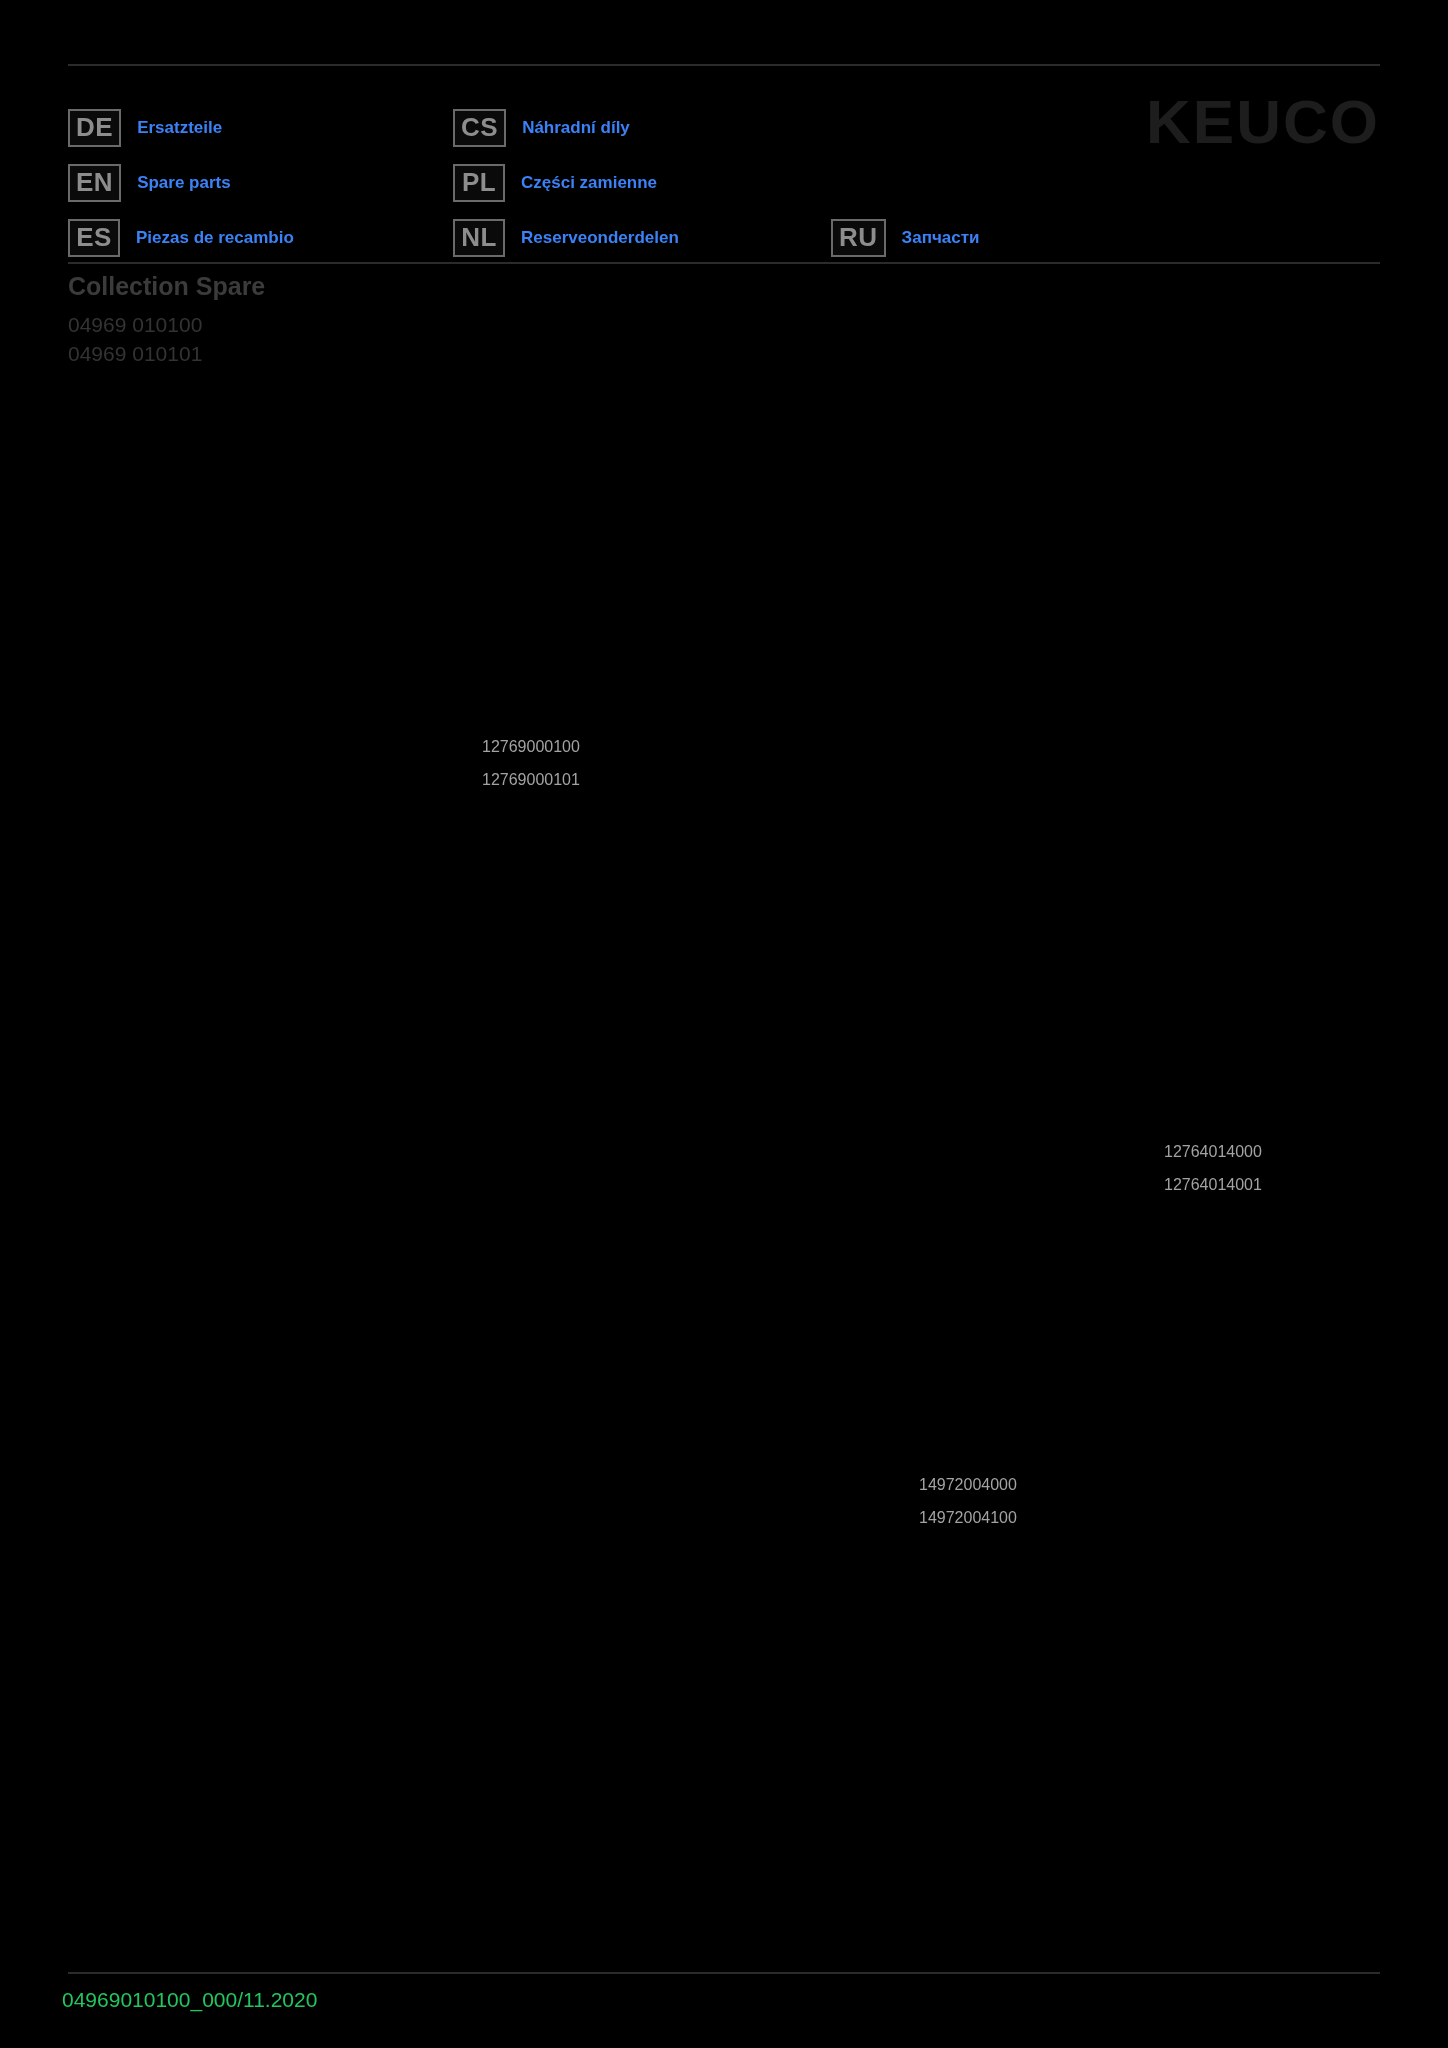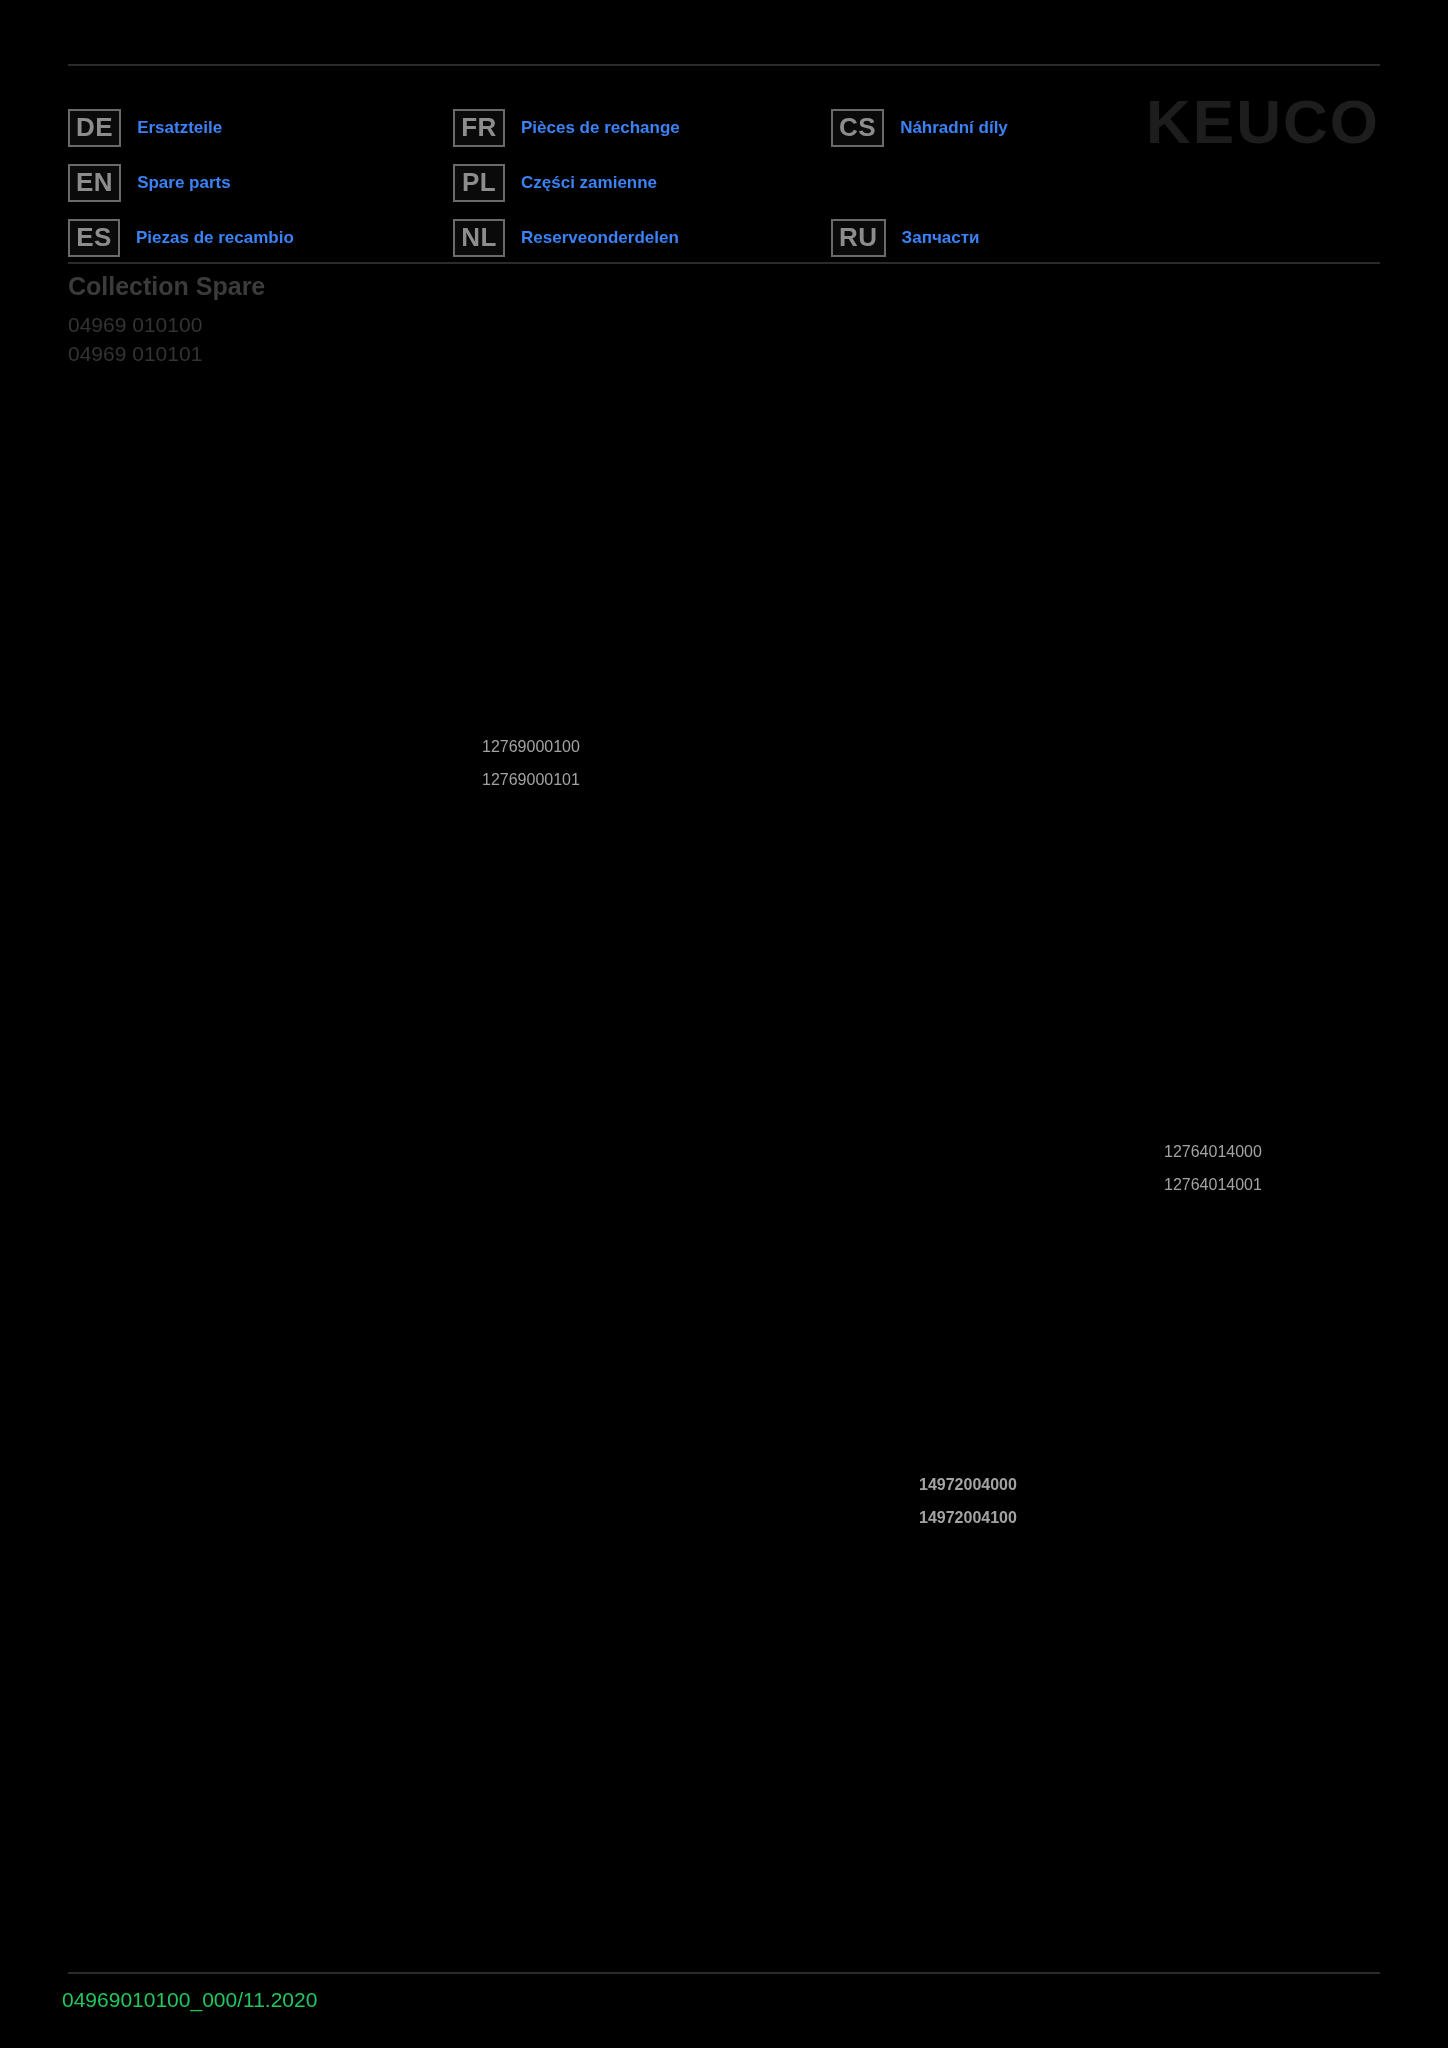--- a/index.html
+++ b/index.html
@@ -145,24 +145,20 @@
 <div class="page">
 
   <div class="rule rule-top"></div>
 
   <div class="lang-grid">
     <div class="lang-row">
       <div class="lang-cell col1">
         <span class="lang-code">DE</span>
         <span class="lang-label">Ersatzteile</span>
       </div>
-      <div class="lang-cell col2">
-        <span class="lang-code">FR</span>
-        <span class="lang-label">Pièces de rechange</span>
-      </div>
       <div class="lang-cell col3">
         <span class="lang-code">CS</span>
         <span class="lang-label">Náhradní díly</span>
       </div>
     </div>
     <div class="lang-row">
       <div class="lang-cell col1">
         <span class="lang-code">EN</span>
         <span class="lang-label">Spare parts</span>
       </div>
@@ -194,19 +190,19 @@
   <div class="collection-title">Collection Spare</div>
   <div class="collection-codes" style="white-space: pre-line;">04969 010100
 04969 010101</div>
 
   <div class="drawing-area"></div>
 
   <div class="callout callout-a" style="white-space: pre-line;">12769000100
 12769000101</div>
   <div class="callout callout-b" style="white-space: pre-line;">12764014000
 12764014001</div>
-  <div class="callout callout-c" style="white-space: pre-line; font-weight: bold;">14972004000
+  <div class="callout callout-c" style="white-space: pre-line;">14972004000
 14972004100</div>
 
   <div class="rule rule-bot"></div>
   <div class="footer">04969010100_000/11.2020</div>
 
 </div>
 
 </body></html>

